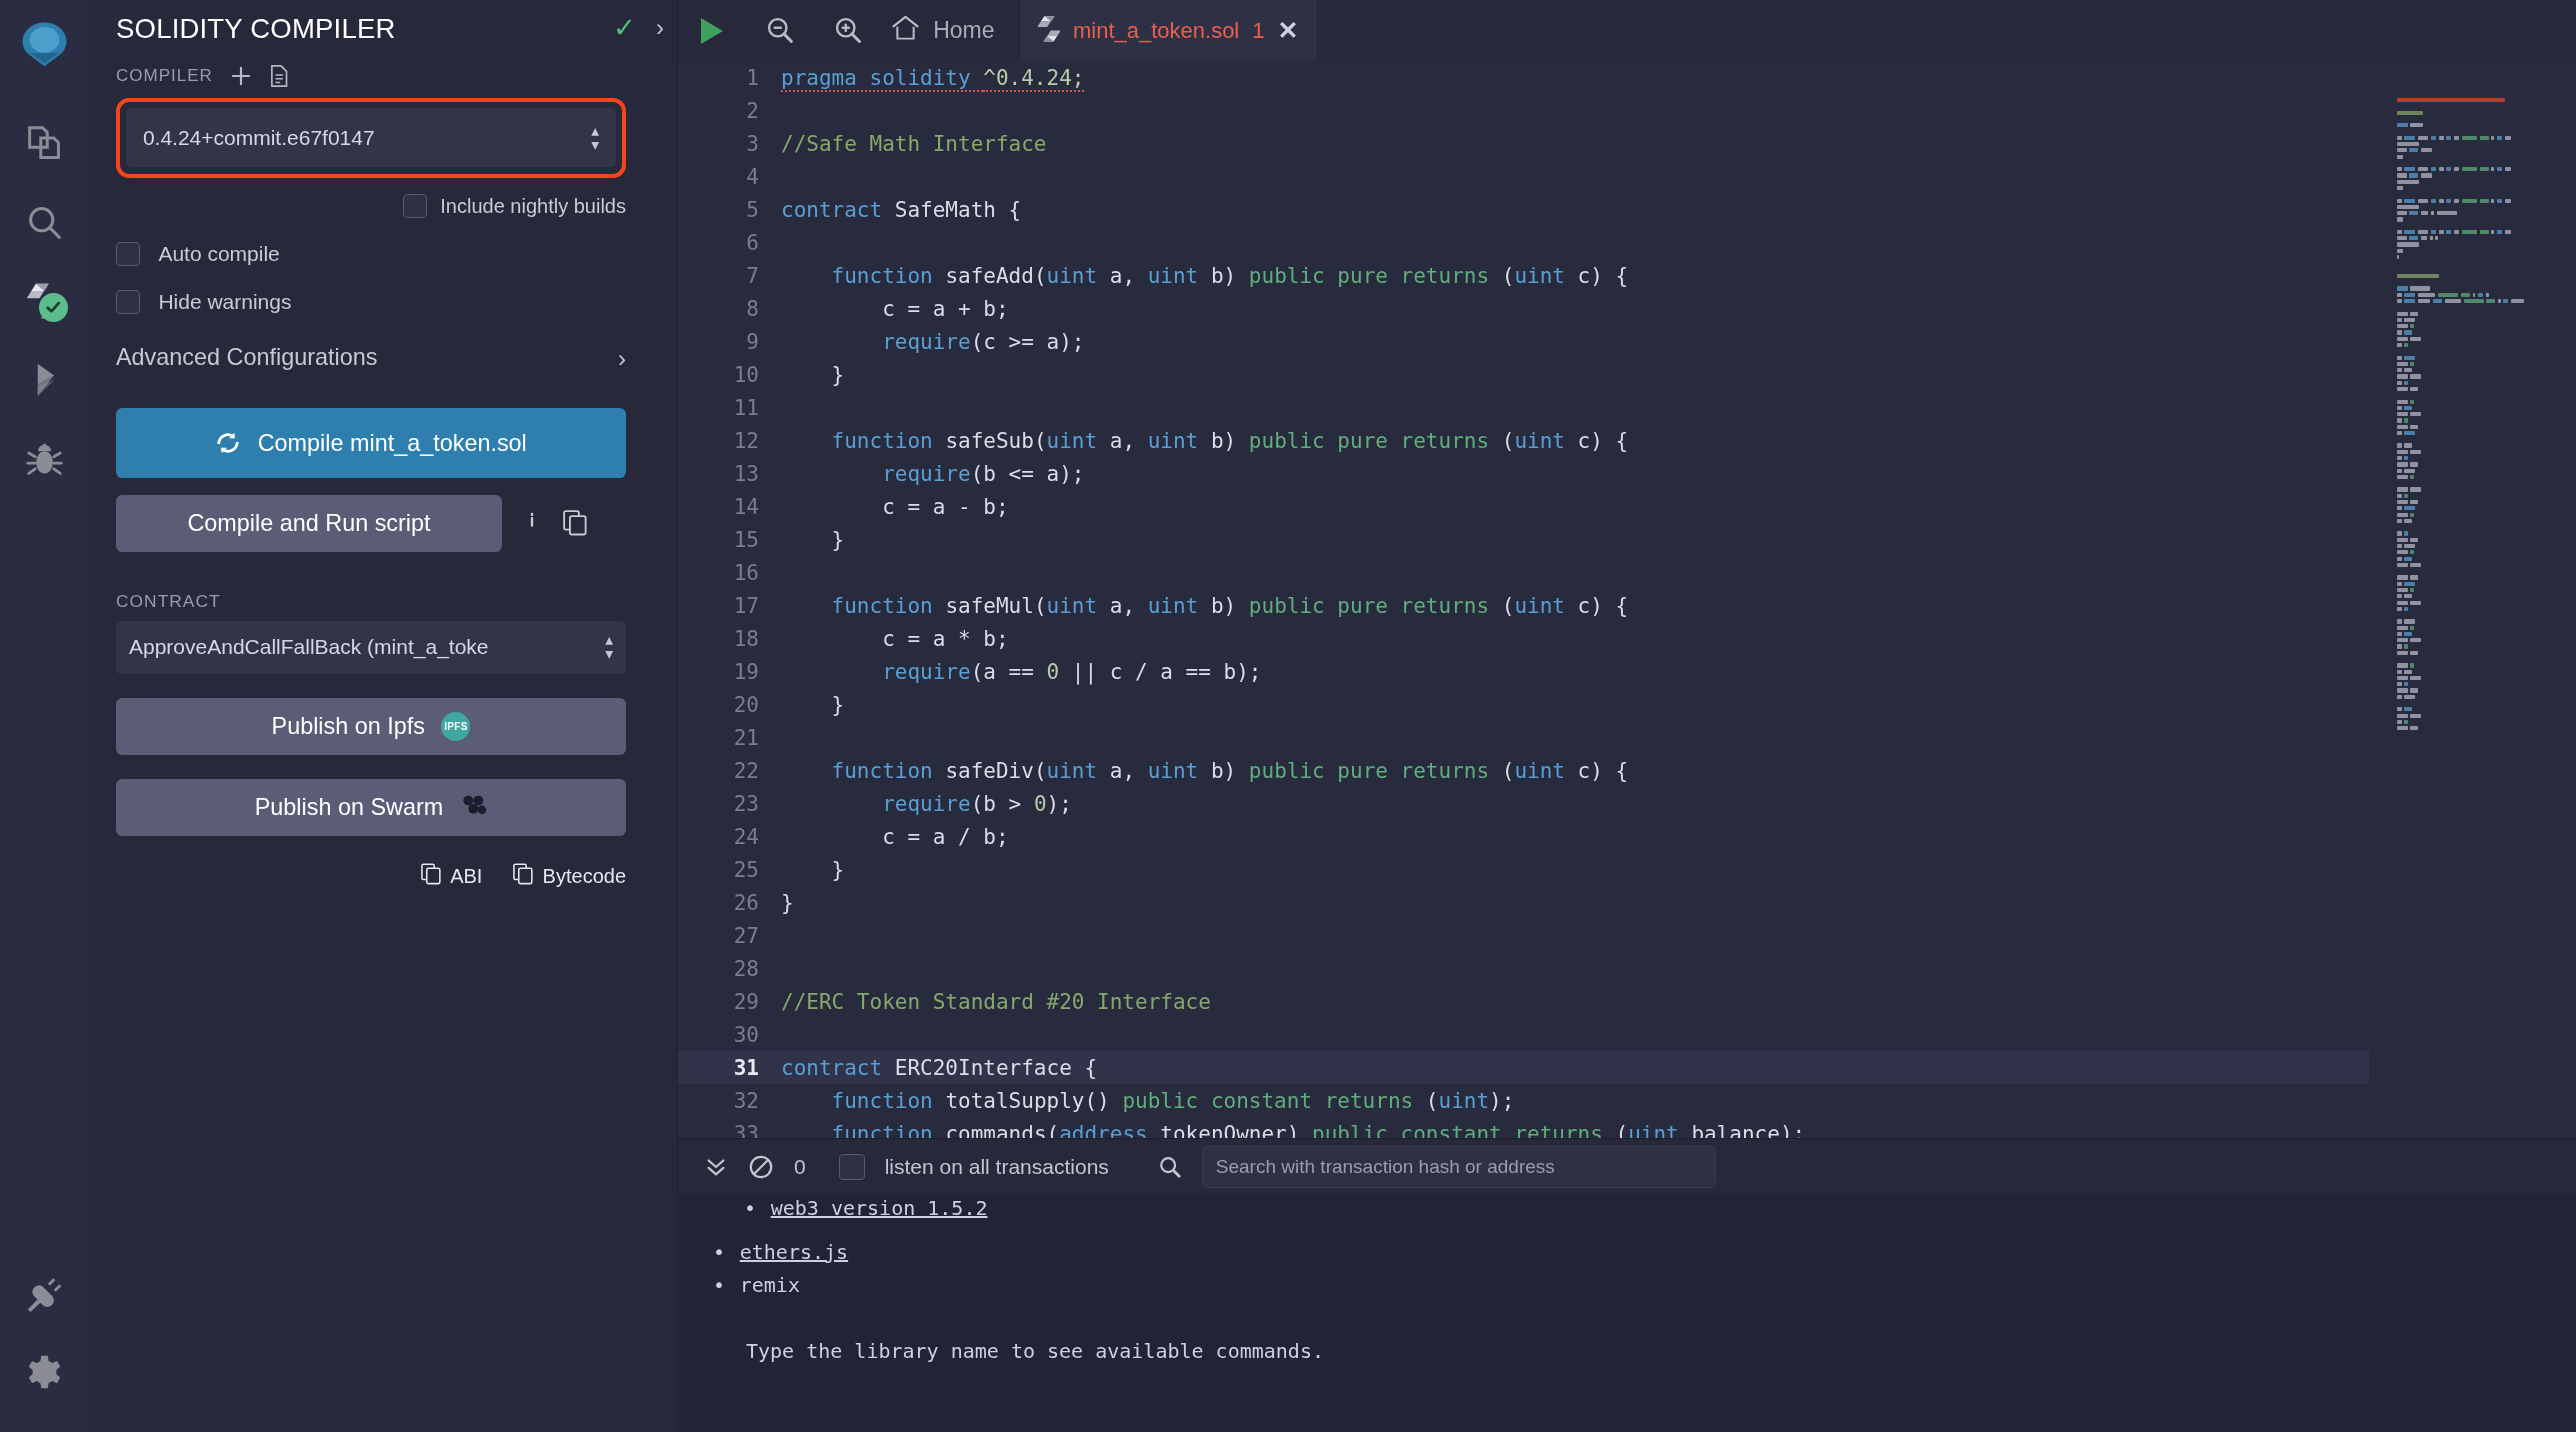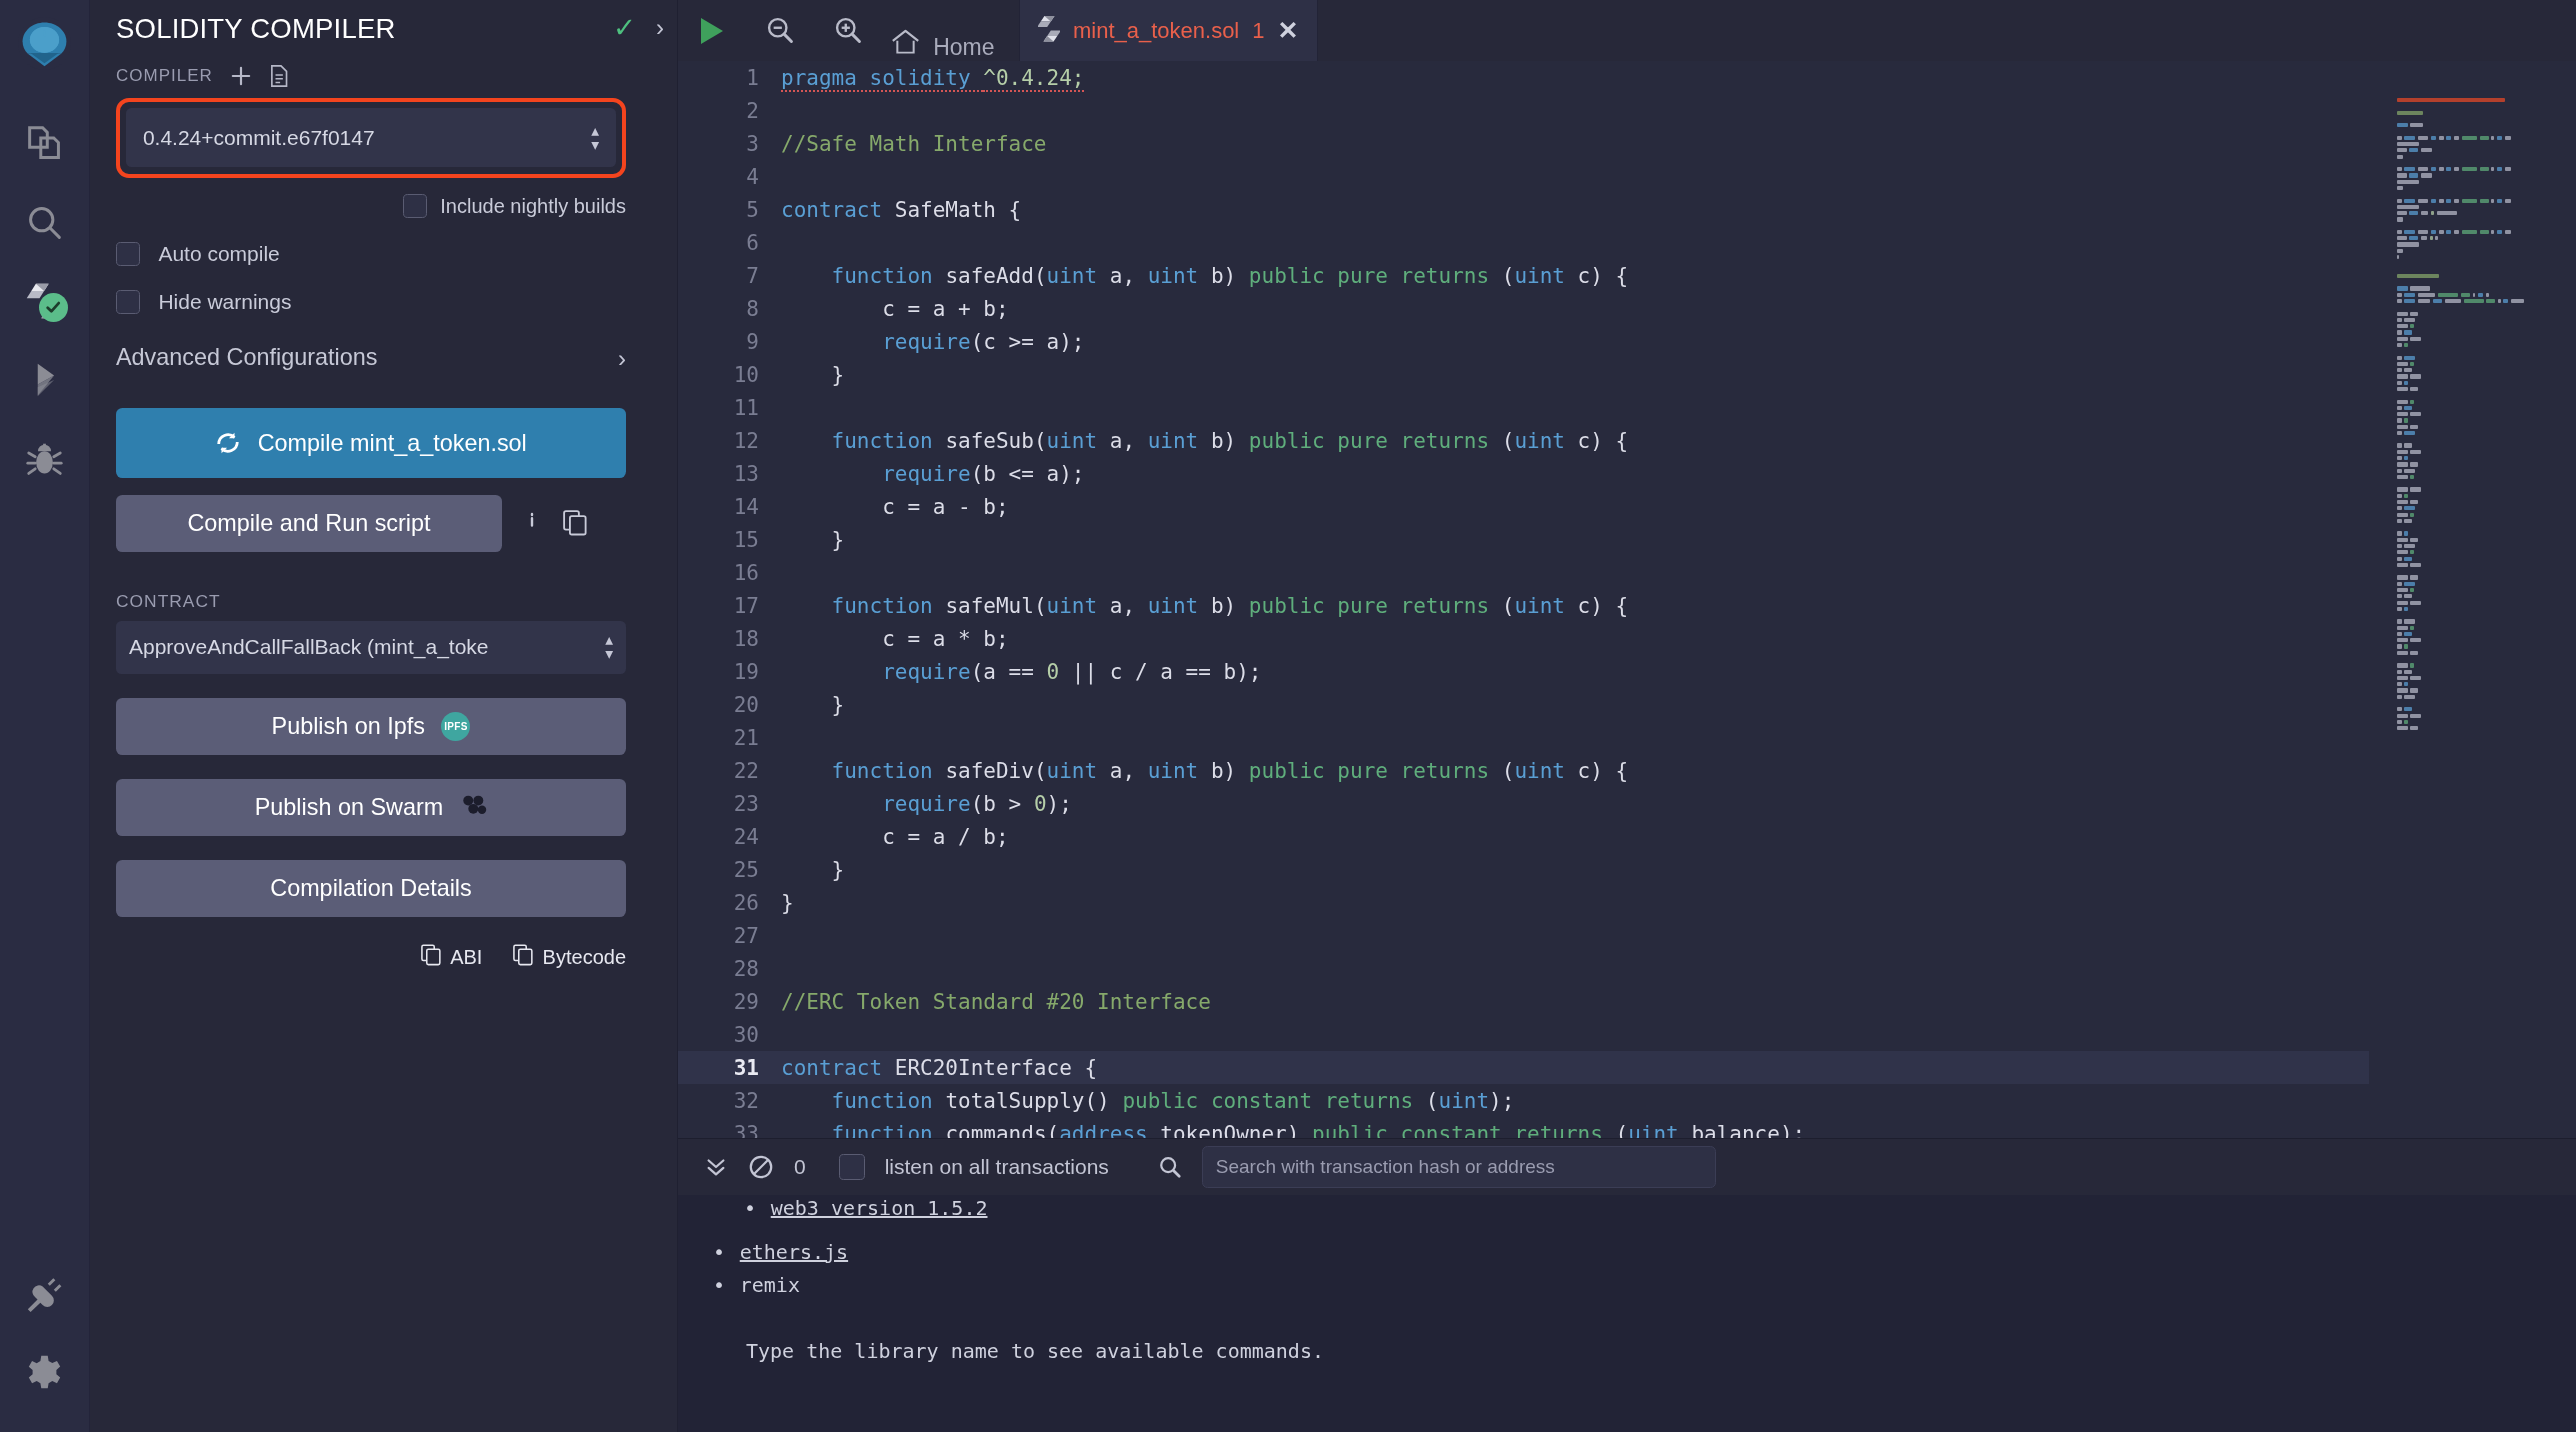--- a/index.html
+++ b/index.html
@@ -134,21 +134,21 @@
   .tabbar {
     height: 61px; background: #272839; display:flex; align-items:center;
     flex: 0 0 61px;
   }
   .tb-ic { width: 68px; display:flex; align-items:center; justify-content:center; }
   .play-tri {
     width:0;height:0;border-left: 22px solid #3fa05c;
     border-top:13px solid transparent;border-bottom:13px solid transparent;
   }
   .home-tab {
-    display:flex; align-items:flex-end; gap: 13px; padding: 0 24px 0 9.2px;
+    display:flex; align-items:center; gap: 13px; padding: 0 24px 0 9.2px;
     color:#a9abbb; font-size: 23px; height:61px;
   }
   .file-tab {
     display:flex; align-items:center; gap: 13px;
     padding: 0 18.4px; height: 61px; background: #2e3046;
     border-left: 0.9px solid #222336; border-right:0.9px solid #222336;
   }
   .file-tab-name { color:#e9604b; font-size: 22px; }
   .file-tab-count { color:#e9604b; font-size: 22px; }
   .file-tab-x { color:#cfd1de; font-size: 25px; font-weight:700; line-height:1; }
@@ -398,23 +398,20 @@
         <span class="swarm-ic">
           <svg width="27.5" height="24" viewBox="0 0 30 26">
             <circle cx="9" cy="6" r="5.4" fill="#1c1d2c"></circle>
               <circle cx="20" cy="6" r="5.4" fill="#1c1d2c"></circle>
             <circle cx="14.5" cy="15" r="5.4" fill="#1c1d2c"></circle>
               <circle cx="24" cy="16" r="4.6" fill="#1c1d2c"></circle>
           </svg>
         </span>
       </button>
 
-      <button class="btn btn-secondary pub-btn">
-        <span>Compilation Details</span>
-      </button>
 
       <div class="abi-row">
         <span class="abi-item">
           <span>
             <svg width="20" height="22" viewBox="0 0 26 28">
                 <rect x="1.2" y="1.2" width="16" height="20" rx="2" fill="none" stroke="#e7e8f0" stroke-width="2"></rect>
                 <rect x="7.5" y="6.5" width="17" height="20" rx="2" fill="#272839" stroke="#e7e8f0" stroke-width="2"></rect>
               </svg>
           </span>
           <span>ABI</span>

